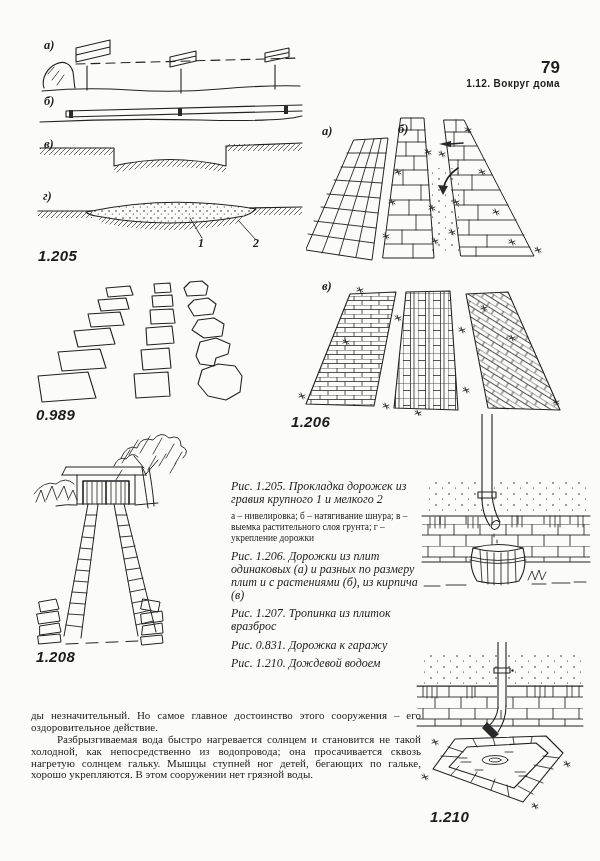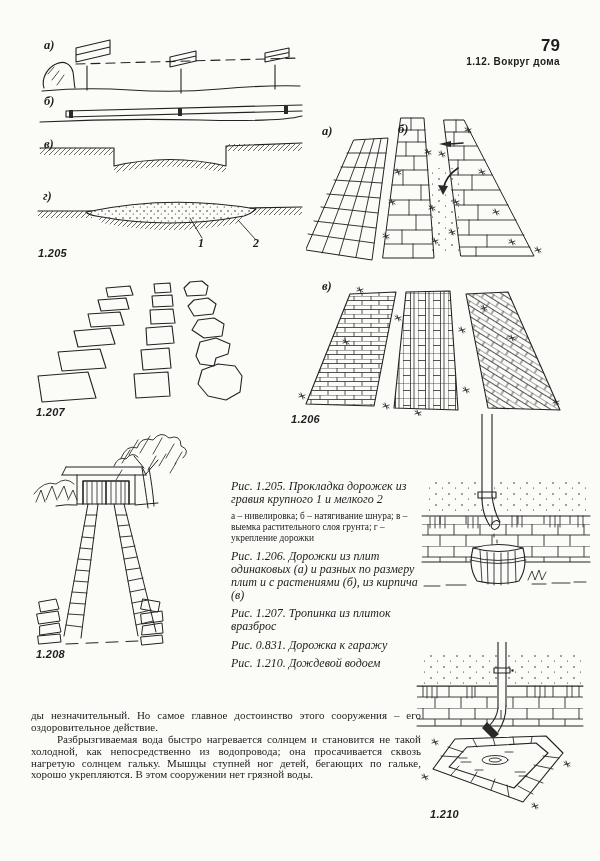--- a/index.html
+++ b/index.html
@@ -3,25 +3,25 @@
 <meta charset="utf-8">
 <style>
   html,body{margin:0;padding:0;background:#e8e8e6;}
   .page{
     position:relative;width:600px;height:861px;margin:0 auto;
     background:#fbfbf8;color:#1d1d1d;overflow:hidden;
     font-family:"Liberation Serif",serif;
   }
   .abs{position:absolute;}
   
-  .page-num{font-family:"Liberation Sans",sans-serif;font-weight:bold;font-size:17px;}
+  .page-num{font-family:"Liberation Sans",sans-serif;font-weight:bold;font-size:17px;margin-top:22px;}
   .section-title{font-family:"Liberation Sans",sans-serif;font-weight:bold;font-size:10px;letter-spacing:.4px;}
   
   .fig-label{font-style:italic;font-weight:bold;font-size:12.5px;font-family:"Liberation Serif",serif;}
-  .fig-num{font-style:italic;font-weight:bold;font-size:11px;font-family:"Liberation Sans",sans-serif;letter-spacing:.3px;}
+  .fig-num{font-style:italic;font-weight:bold;font-size:15px;font-family:"Liberation Sans",sans-serif;letter-spacing:.3px;}
   .callout{font-style:italic;font-weight:bold;font-size:12px;font-family:"Liberation Serif",serif;}
   
   .captions{width:192px;}
   .cap{font-style:italic;font-size:12px;line-height:1.1;margin:0 0 5px 0;}
   .cap-sub{font-style:normal;font-size:9.4px;line-height:1.14;margin:0 0 6px 0;}
   
   .body-text{width:390px;font-size:11px;line-height:1.08;text-align:justify;}
   .body-text p{margin:0;}
   .body-text p.indent{text-indent:26px;}
   svg{display:block;}
@@ -160,21 +160,21 @@
         <path d="M8 100 L58 96 L66 122 L12 126 Z M28 76 L70 73 L76 92 L32 95 Z M44 55 L80 52 L85 68 L48 71 Z M58 38 L90 36 L94 49 L61 51 Z M68 24 L96 22 L99 33 L71 35 Z M76 12 L100 10 L103 19 L78 21 Z"></path>
         <path d="M104 98 L138 96 L140 120 L106 122 Z M111 74 L139 72 L141 92 L113 94 Z M116 52 L142 50 L144 67 L117 69 Z M120 34 L143 33 L145 47 L121 48 Z M122 20 L142 19 L143 30 L123 31 Z M124 8 L140 7 L141 16 L125 17 Z"></path>
         <path d="M168 108 L172 94 L188 88 L205 90 L212 100 L210 116 L196 124 L178 120 Z"></path>
         <path d="M166 80 L170 66 L186 62 L200 68 L198 78 L186 82 L184 90 L170 88 Z"></path>
         <path d="M162 54 L168 44 L184 42 L194 48 L192 60 L174 62 Z"></path>
         <path d="M158 30 L164 24 L178 22 L186 28 L183 38 L164 40 Z"></path>
         <path d="M154 12 L160 6 L172 5 L178 10 L176 19 L157 20 Z"></path>
       </g>
     </svg>
   </div>
-  <span class="abs fig-num" style="left:36px;top:406px;">1.207</span>
+  <span class="abs fig-num" style="left:36px;top:406px;">0.989</span>
 
   <div class="abs" style="left:298px;top:278px;">
     <svg width="290" height="138" viewBox="0 0 290 138">
       <g stroke="#222" fill="none" stroke-width="1.1" stroke-linejoin="round" stroke-linecap="round">
         <path d="M52 16 L98 14 L76 128 L8 126 Z" fill="url(#pBrickA)"></path>
         <path d="M108 14 L152 13 L160 132 L96 130 Z" fill="url(#pBrickB)"></path>
         <path d="M168 16 L210 14 L262 132 L190 130 Z" fill="url(#pBrickC)"></path>
         <g stroke-width="0.8">
           <use href="#ast" x="48" y="64"></use>
             <use href="#ast" x="4" y="118"></use>

